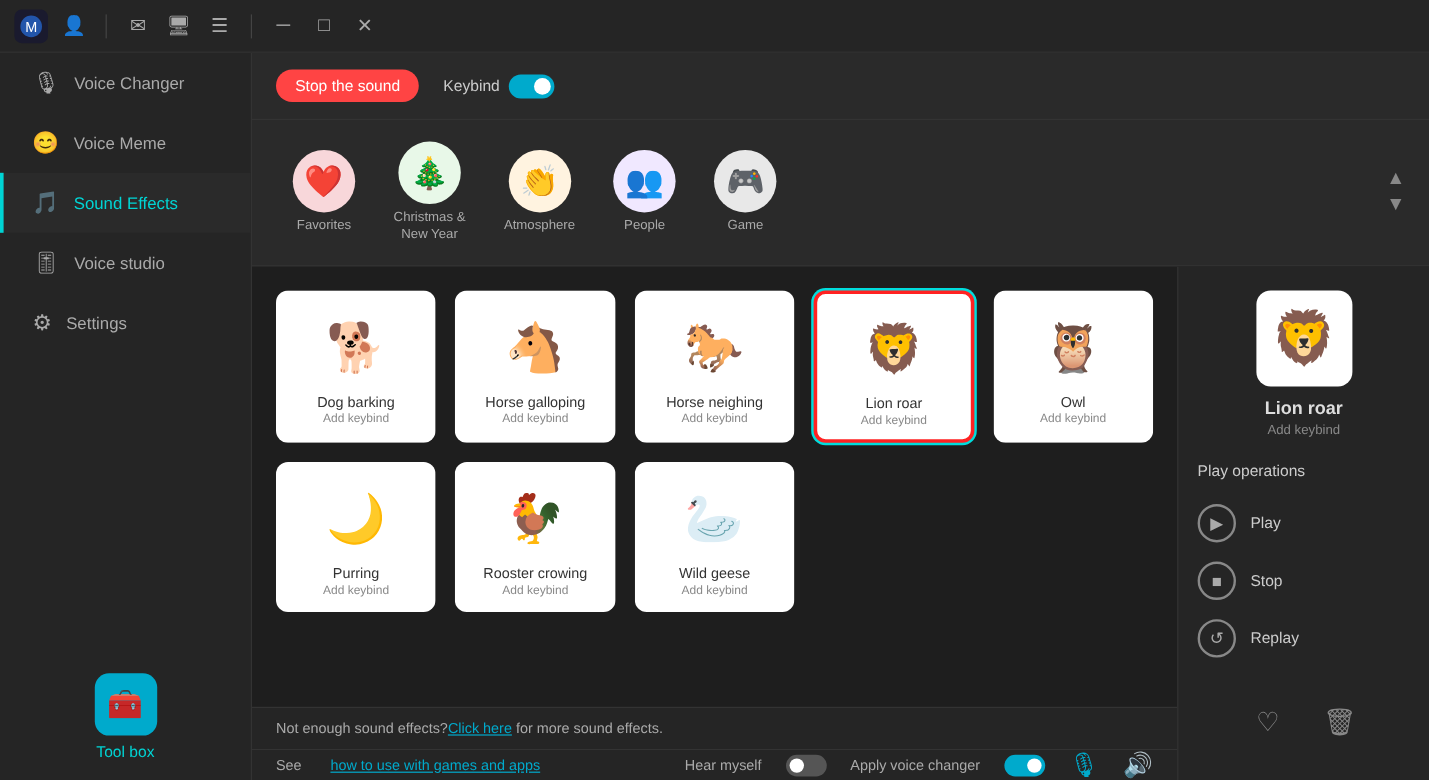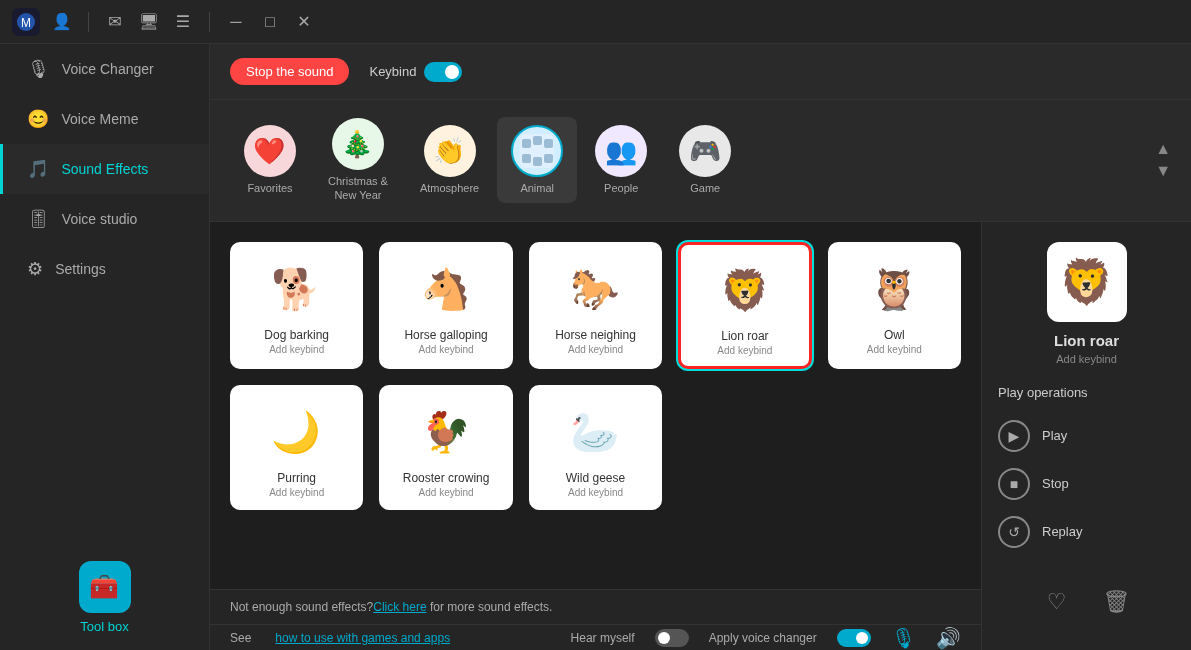--- a/index.html
+++ b/index.html
@@ -454,34 +454,20 @@
         <span class="category-label">Favorites</span>
       </div>
       <div class="category-item">
         <div class="category-icon" style="background:#e8f8e8;">🎄</div>
         <span class="category-label">Christmas &amp;<br>New Year</span>
       </div>
       <div class="category-item">
         <div class="category-icon" style="background:#fff3e0;">👏</div>
         <span class="category-label">Atmosphere</span>
       </div>
-      <div class="category-item active">
-        <div class="category-icon" style="background:#d0eeff; border: 2px solid #00aacc;">
-          <svg width="38" height="38" viewBox="0 0 38 38">
-            <rect x="2" y="2" width="34" height="34" rx="6" fill="#e0f0ff"></rect>
-            <rect x="4" y="7" width="9" height="9" rx="2" fill="#5588aa" opacity="0.5"></rect>
-            <rect x="15" y="4" width="9" height="9" rx="2" fill="#5588aa" opacity="0.5"></rect>
-            <rect x="26" y="7" width="9" height="9" rx="2" fill="#5588aa" opacity="0.5"></rect>
-            <rect x="4" y="22" width="9" height="9" rx="2" fill="#5588aa" opacity="0.5"></rect>
-            <rect x="15" y="25" width="9" height="9" rx="2" fill="#5588aa" opacity="0.5"></rect>
-            <rect x="26" y="22" width="9" height="9" rx="2" fill="#5588aa" opacity="0.5"></rect>
-          </svg>
-        </div>
-        <span class="category-label">Animal</span>
-      </div>
       <div class="category-item">
         <div class="category-icon" style="background:#f0e8ff;">👥</div>
         <span class="category-label">People</span>
       </div>
       <div class="category-item">
         <div class="category-icon" style="background:#e8e8e8;">🎮</div>
         <span class="category-label">Game</span>
       </div>
       <div class="cat-arrow">
         <span>▲</span>

